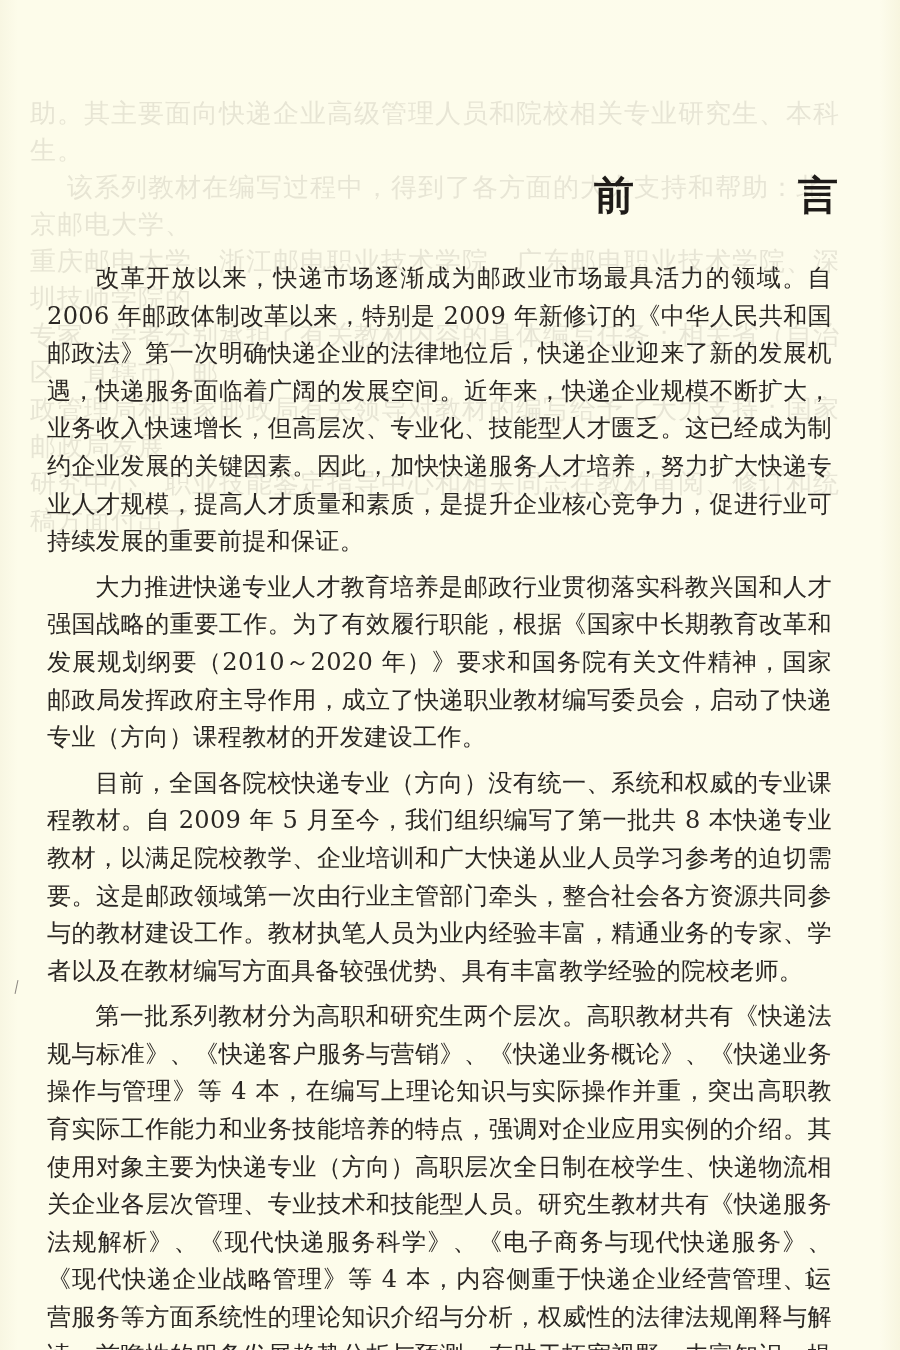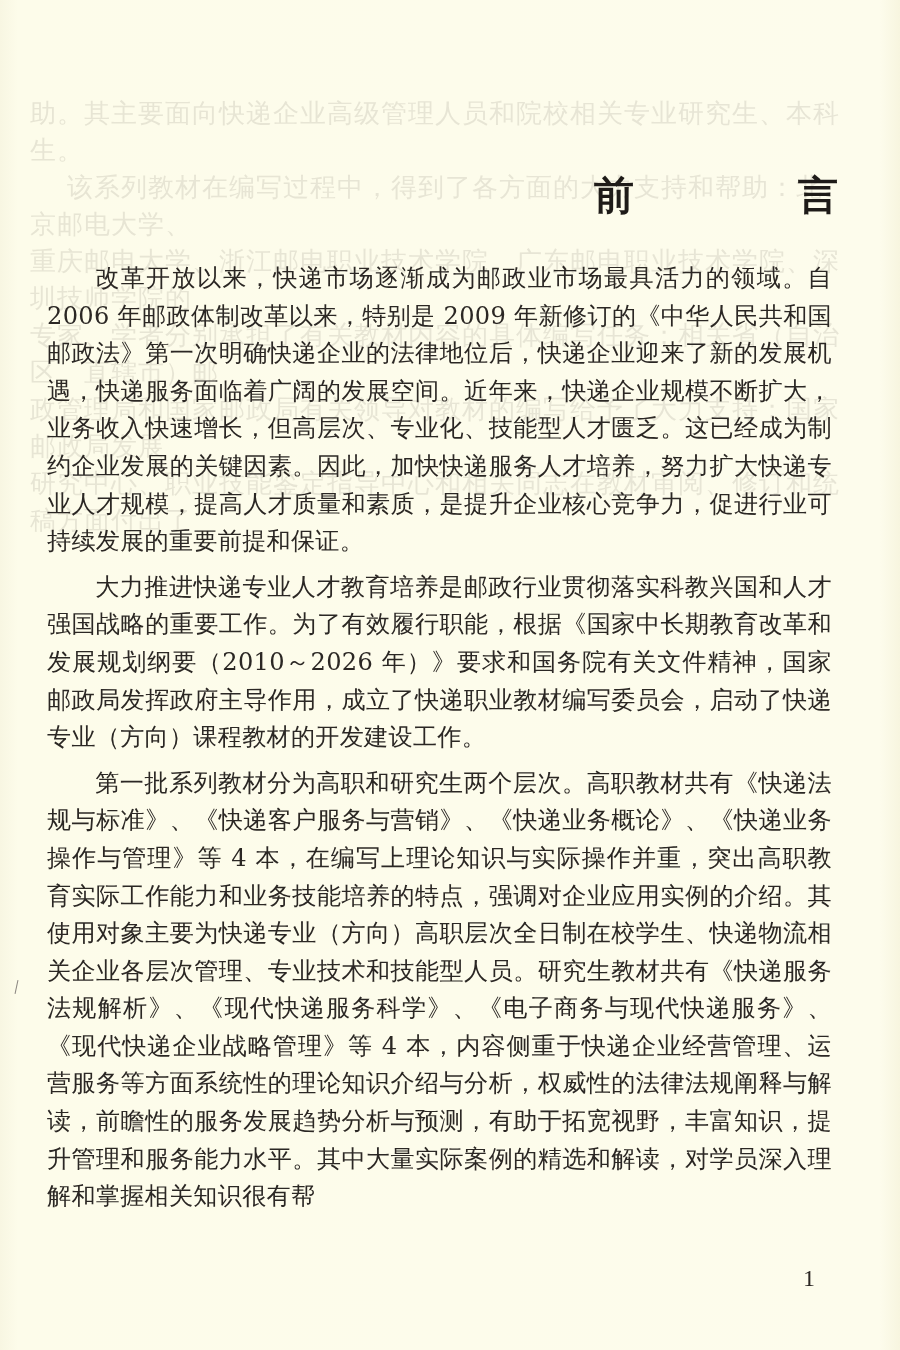--- a/index.html
+++ b/index.html
@@ -88,20 +88,21 @@
     该系列教材在编写过程中，得到了各方面的大力支持和帮助：北京邮电大学、
 重庆邮电大学、浙江邮电职业技术学院、广东邮电职业技术学院、深圳技师学院的
 专家、学者分别承担了有关教材内容的具体编写任务；相关省（自治区、直辖市）邮
 政管理局和国家邮政局有关领导对教材的编写给予了大力支持；国家邮政局发展
 研究中心、职业技能鉴定指导中心和相关同志在教材审阅、修订和统稿方面付出了</div>
 
   <div class="title">前　言</div>
 
   <div class="body-text">
     <p>改革开放以来，快递市场逐渐成为邮政业市场最具活力的领域。自 2006 年邮政体制改革以来，特别是 2009 年新修订的《中华人民共和国邮政法》第一次明确快递企业的法律地位后，快递企业迎来了新的发展机遇，快递服务面临着广阔的发展空间。近年来，快递企业规模不断扩大，业务收入快速增长，但高层次、专业化、技能型人才匮乏。这已经成为制约企业发展的关键因素。因此，加快快递服务人才培养，努力扩大快递专业人才规模，提高人才质量和素质，是提升企业核心竞争力，促进行业可持续发展的重要前提和保证。</p>
-    <p>大力推进快递专业人才教育培养是邮政行业贯彻落实科教兴国和人才强国战略的重要工作。为了有效履行职能，根据《国家中长期教育改革和发展规划纲要（2010～2026 年）》要求和国务院有关文件精神，国家邮政局发挥政府主导作用，成立了快递职业教材编写委员会，启动了快递专业（方向）课程教材的开发建设工作。</p>
+    <p>大力推进快递专业人才教育培养是邮政行业贯彻落实科教兴国和人才强国战略的重要工作。为了有效履行职能，根据《国家中长期教育改革和发展规划纲要（2010～2020 年）》要求和国务院有关文件精神，国家邮政局发挥政府主导作用，成立了快递职业教材编写委员会，启动了快递专业（方向）课程教材的开发建设工作。</p>
+    <p>目前，全国各院校快递专业（方向）没有统一、系统和权威的专业课程教材。自 2009 年 5 月至今，我们组织编写了第一批共 8 本快递专业教材，以满足院校教学、企业培训和广大快递从业人员学习参考的迫切需要。这是邮政领域第一次由行业主管部门牵头，整合社会各方资源共同参与的教材建设工作。教材执笔人员为业内经验丰富，精通业务的专家、学者以及在教材编写方面具备较强优势、具有丰富教学经验的院校老师。</p>
     <p>第一批系列教材分为高职和研究生两个层次。高职教材共有《快递法规与标准》、《快递客户服务与营销》、《快递业务概论》、《快递业务操作与管理》等 4 本，在编写上理论知识与实际操作并重，突出高职教育实际工作能力和业务技能培养的特点，强调对企业应用实例的介绍。其使用对象主要为快递专业（方向）高职层次全日制在校学生、快递物流相关企业各层次管理、专业技术和技能型人员。研究生教材共有《快递服务法规解析》、《现代快递服务科学》、《电子商务与现代快递服务》、《现代快递企业战略管理》等 4 本，内容侧重于快递企业经营管理、运营服务等方面系统性的理论知识介绍与分析，权威性的法律法规阐释与解读，前瞻性的服务发展趋势分析与预测，有助于拓宽视野，丰富知识，提升管理和服务能力水平。其中大量实际案例的精选和解读，对学员深入理解和掌握相关知识很有帮</p>
   </div>
 
   <div class="stray-mark"></div>
 
   <div class="page-number">1</div>
 </div>
 
 </body></html>

